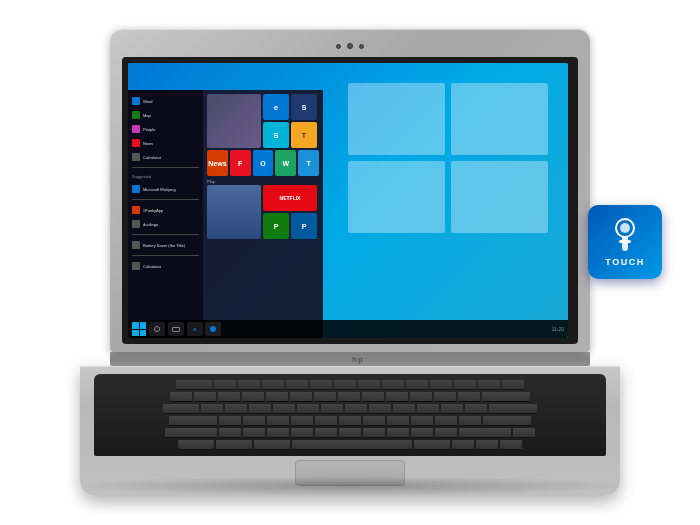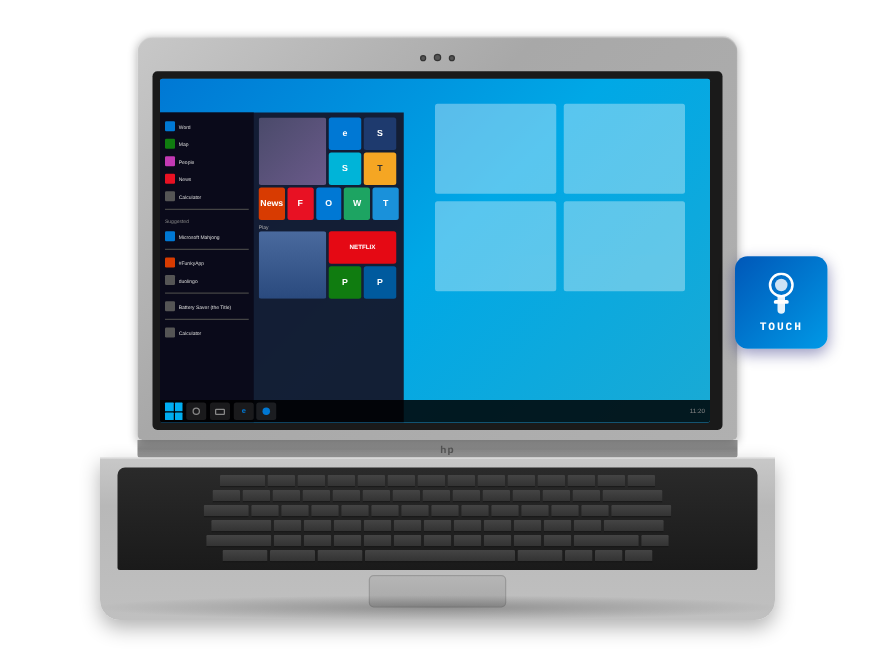--- a/index.html
+++ b/index.html
@@ -304,21 +304,20 @@
       top: 205px;
       width: 74px;
       height: 74px;
       background: linear-gradient(135deg, #0057b8, #0099e6);
       border-radius: 10px;
       display: flex;
       flex-direction: column;
       align-items: center;
       justify-content: center;
       box-shadow: 0 4px 12px rgba(0,0,100,0.4);
-      font-family: Liberation Mono, monospace;
     }
 
     .touch-hand-icon {
       width: 36px;
       height: 38px;
       display: flex;
       align-items: center;
       justify-content: center;
     }
 

